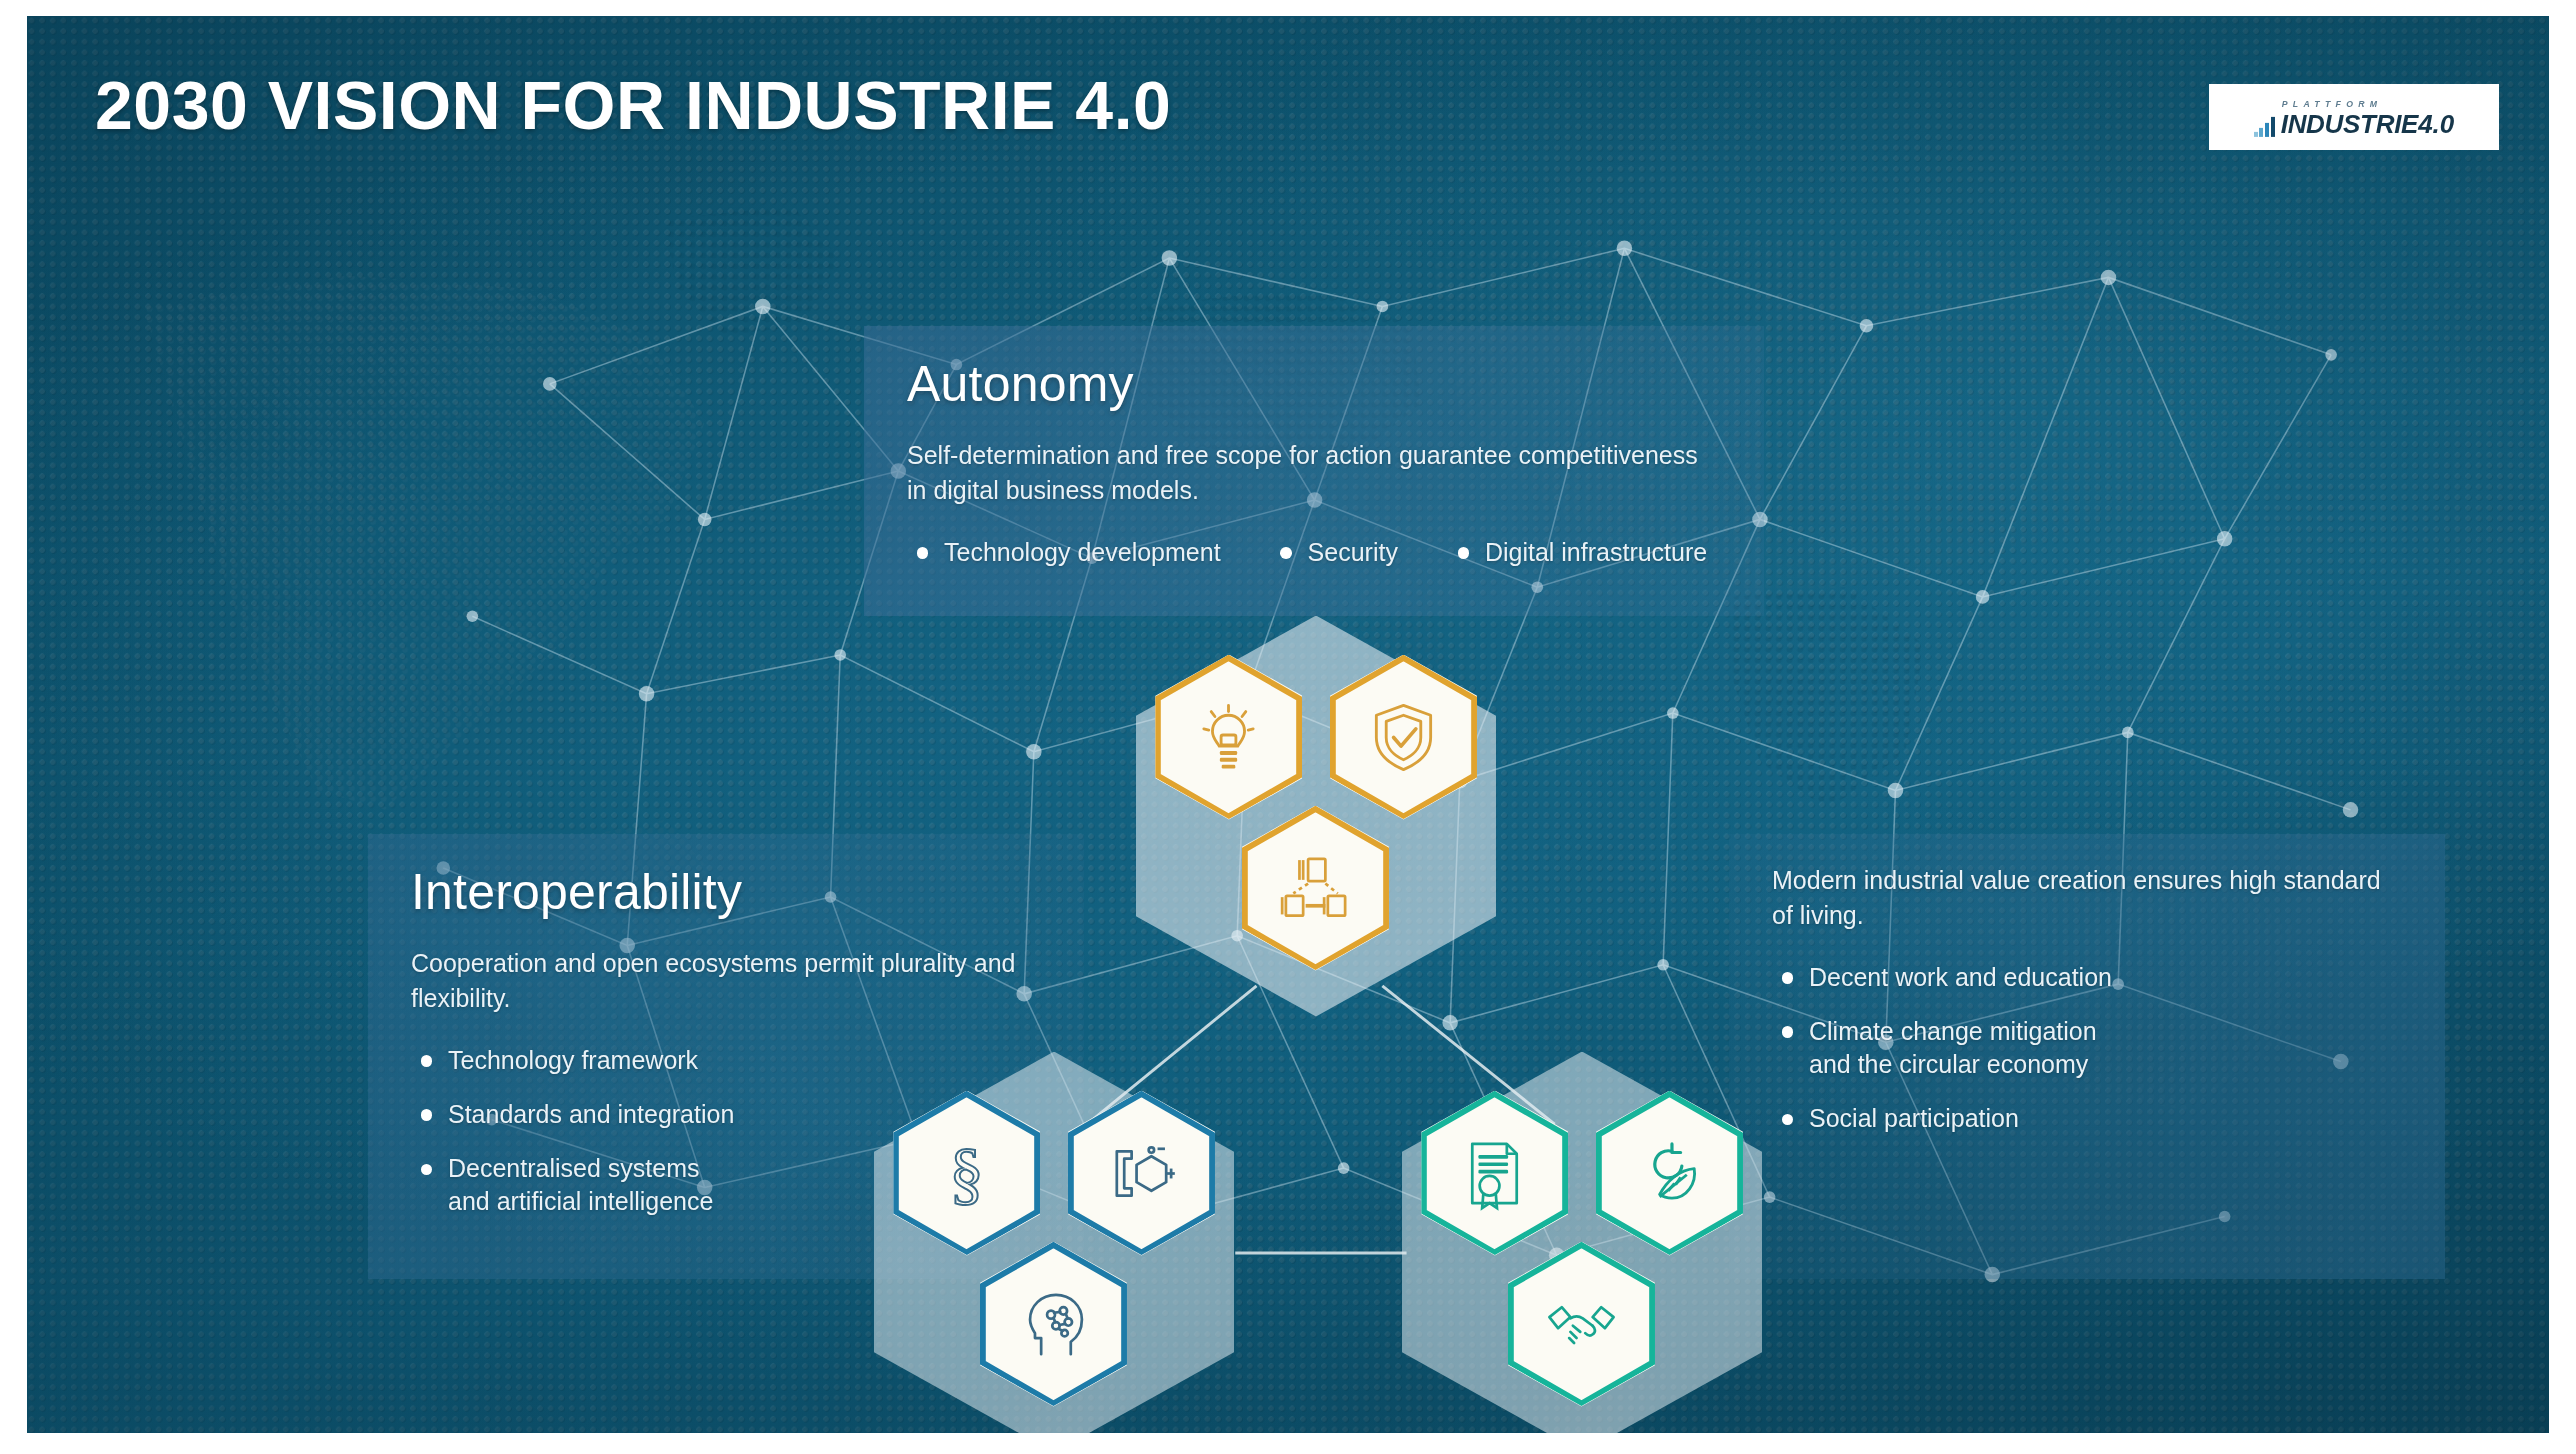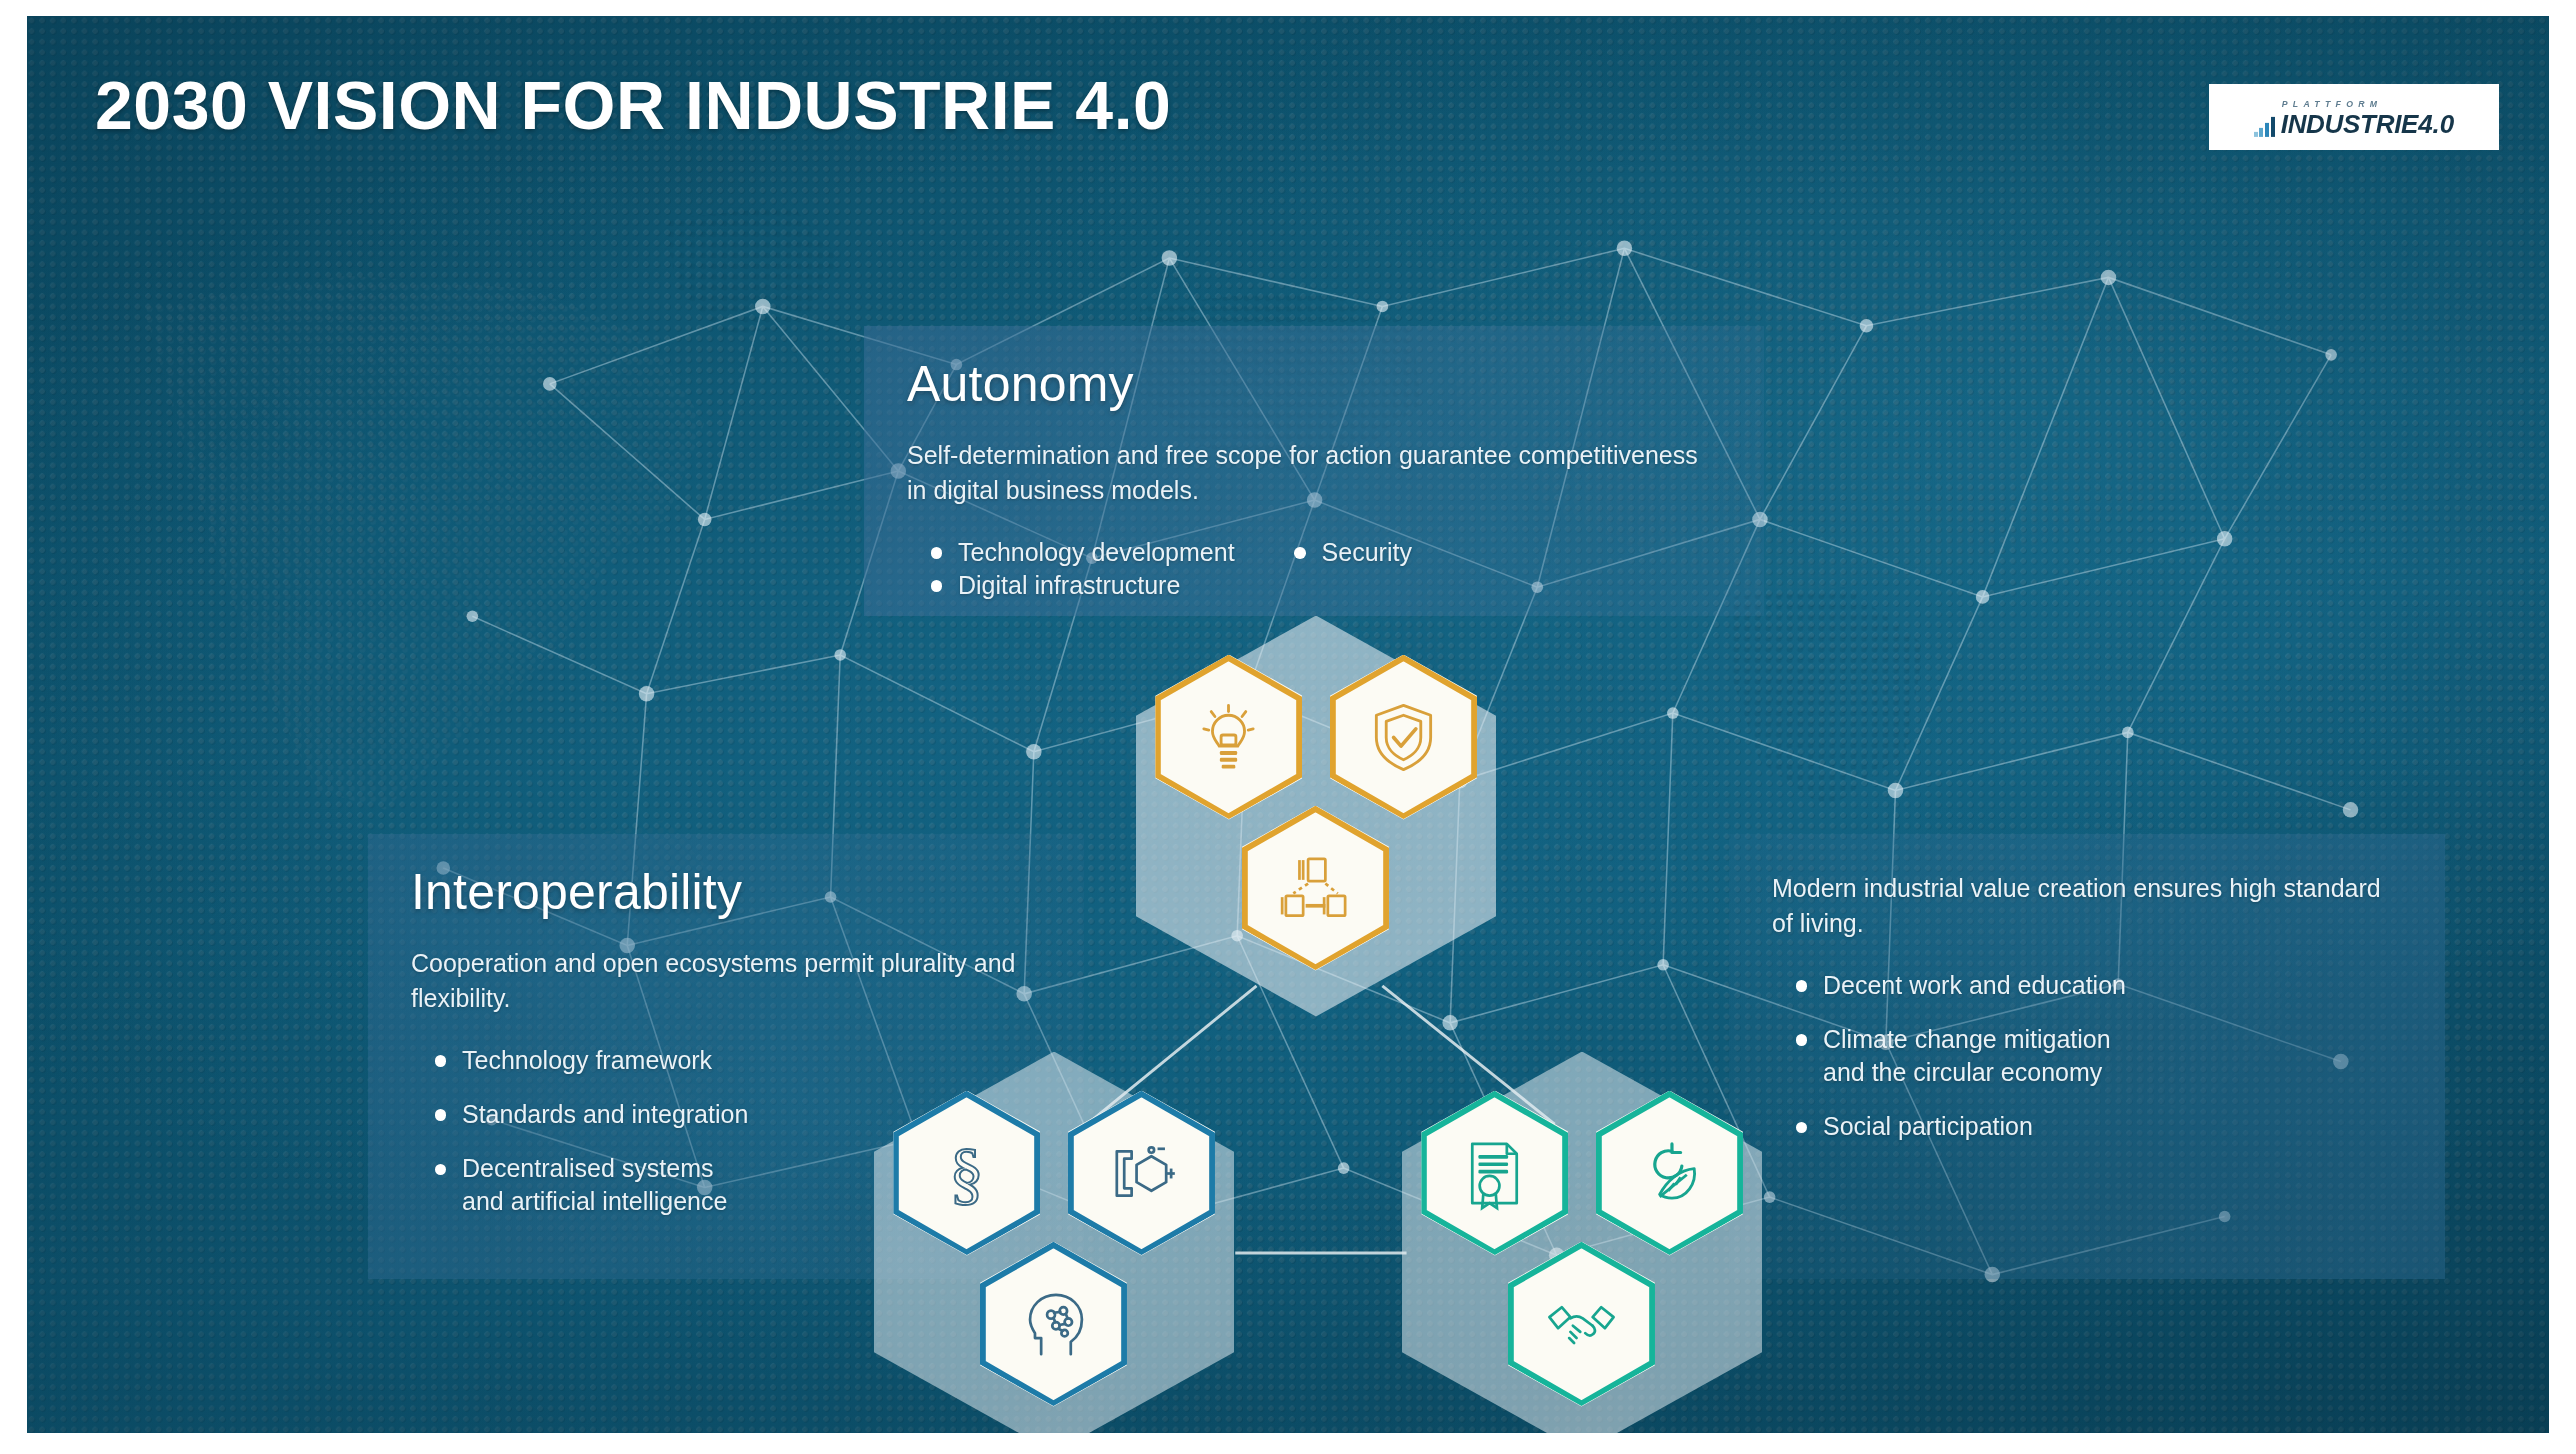--- a/index.html
+++ b/index.html
@@ -164,28 +164,28 @@
 
   .panel h2 {
     margin: 0 0 25px 0;
     font-size: 50px;
     font-weight: 400;
     color: #ffffff;
     letter-spacing: 0.2px;
     text-shadow: 0 1.9px 4.8px rgba(0,0,0,0.30);
   }
   .panel .desc {
-    margin: 8px 0 27px 0;
+    margin: 0 0 27px 0;
     font-size: 25px;
     line-height: 1.42;
     color: #eaf2f7;
     font-weight: 400;
     text-shadow: 0 1px 2.9px rgba(0,0,0,0.26);
   }
-  .bullets { list-style: none; margin: 18px; padding: 0; }
+  .bullets { list-style: none; margin: 4px; padding: 0; }
   .bullets li {
     position: relative;
     padding-left: 33px;
     margin-bottom: 21px;
     font-size: 25px;
     line-height: 1.33;
     color: #eaf2f7;
     text-shadow: 0 1px 2.9px rgba(0,0,0,0.26);
   }
   .bullets li:last-child { margin-bottom: 0; }

